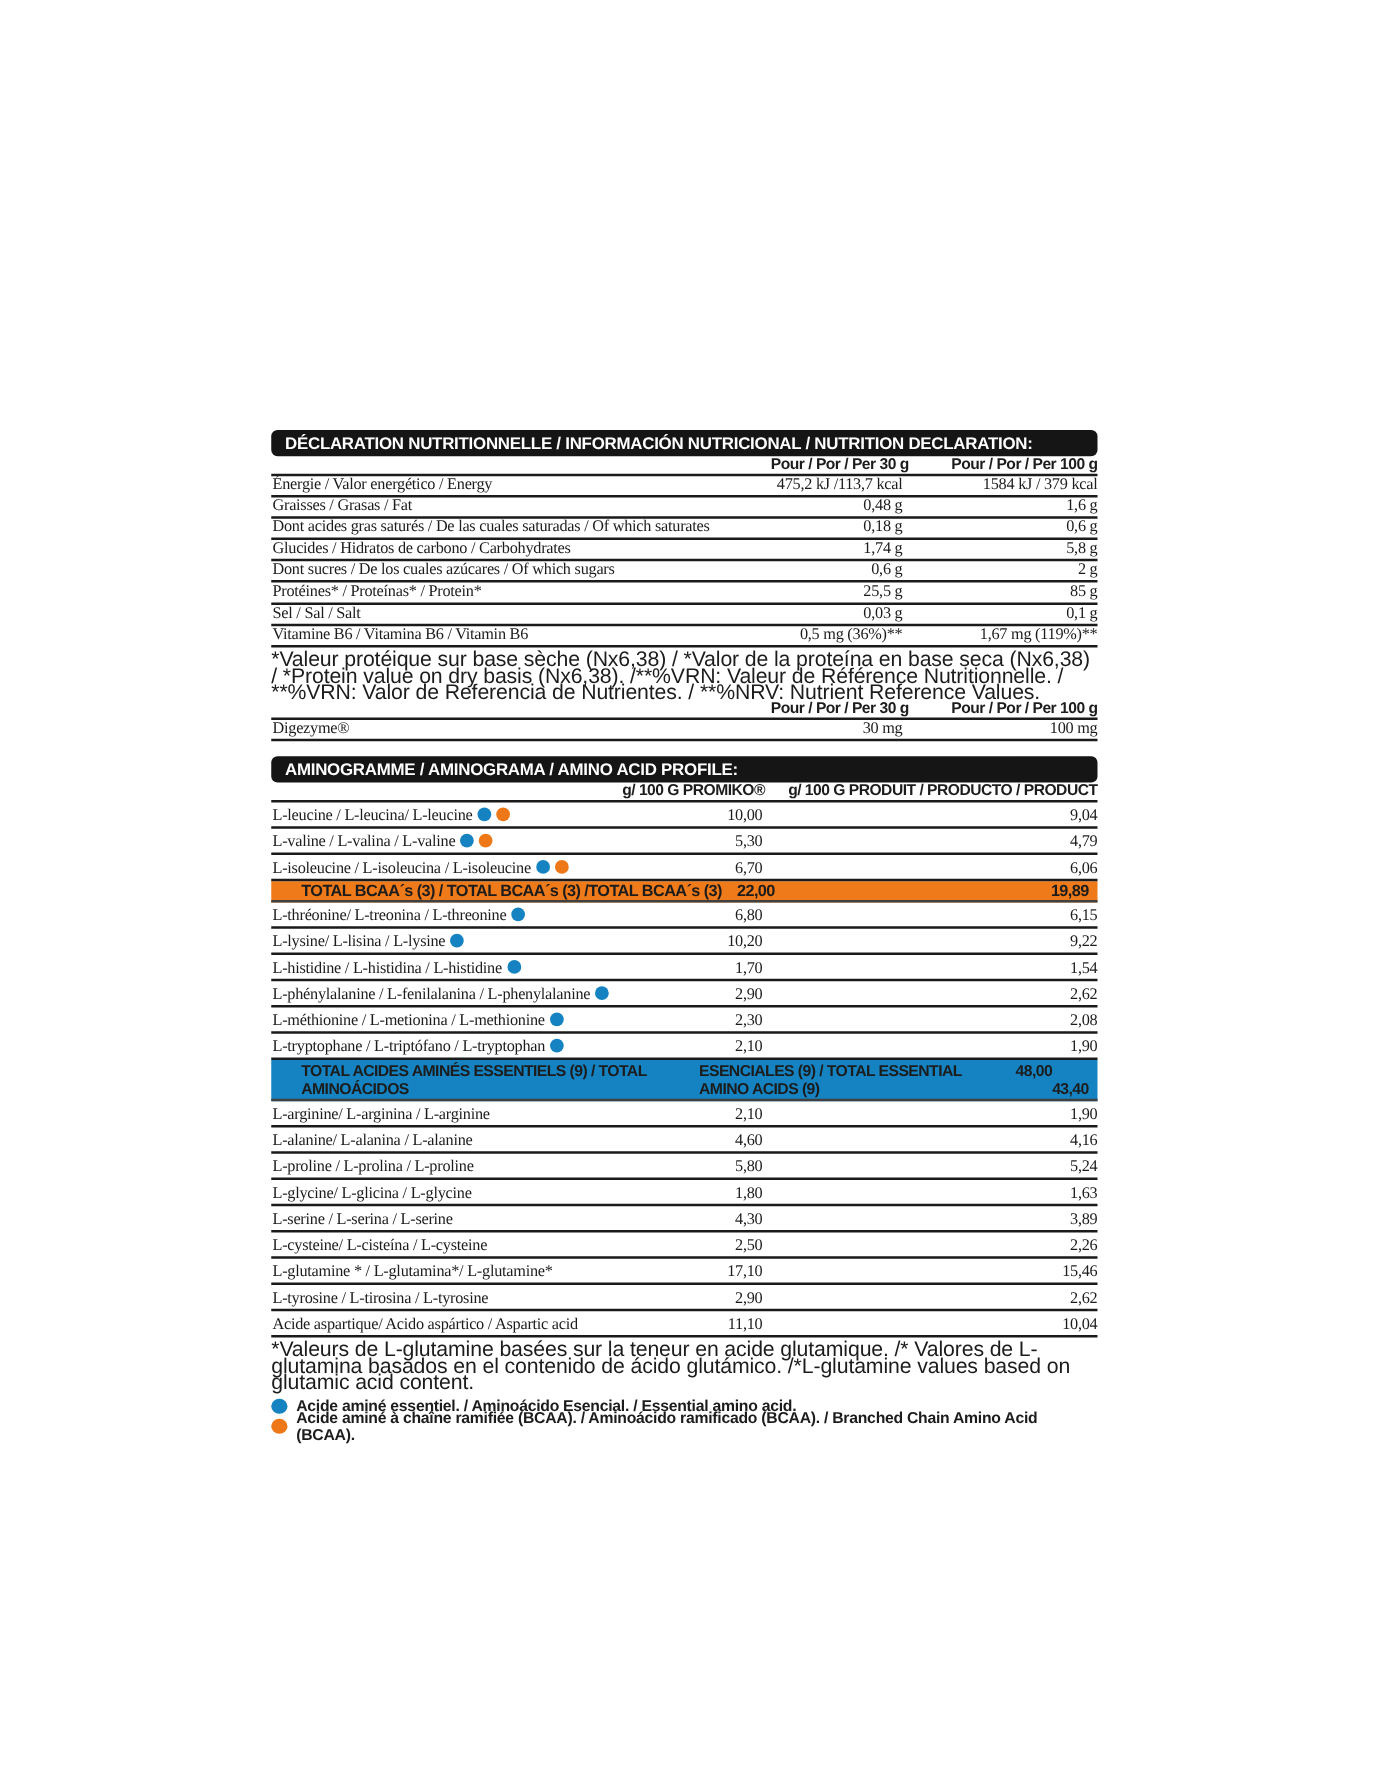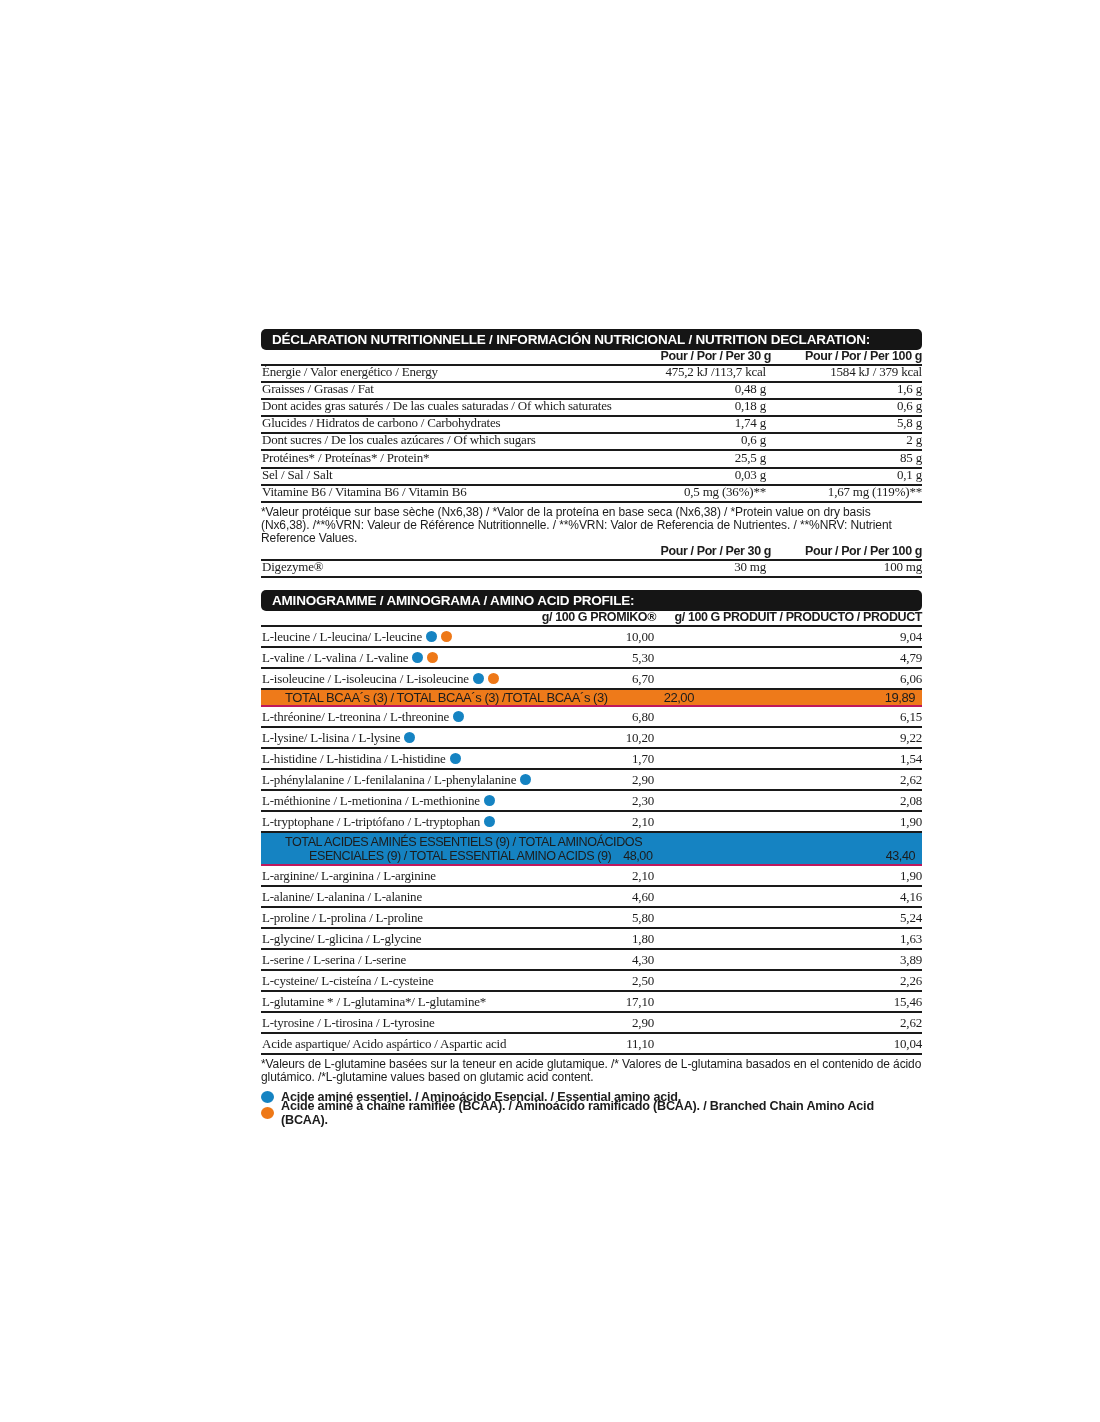--- a/index.html
+++ b/index.html
@@ -1,18 +1,18 @@
 <!DOCTYPE html>
 <html><head>
 <meta charset="utf-8">
 <style>
   * { margin:0; padding:0; box-sizing:border-box; }
   html,body { width:1100px; height:1422px; background:#ffffff;
     font-family:"Liberation Sans", sans-serif; color:#1c1c1c; }
-  .sheet { position:absolute; left:217px; top:329px; width:661px; letter-spacing:-0.2px;margin-left:44px; }
+  .sheet { position:absolute; left:217px; top:344px; width:661px; letter-spacing:-0.2px; }
 
   .bar-black { background:#151515; color:#fff; font-weight:bold; font-size:13.5px;
     height:21px; line-height:21px; border-radius:5px; padding-left:11px;
     letter-spacing:-0.2px; white-space:nowrap; overflow:hidden; }
 
   .colhead { position:relative; height:16px; border-bottom:2px solid #1a1a1a;
     font-weight:bold; font-size:12.5px; letter-spacing:-0.4px; }
   .colhead .c1 { position:absolute; right:151px; bottom:1px; white-space:nowrap; }
   .colhead .c2 { position:absolute; right:0; bottom:1px; white-space:nowrap; }
   .amino-head .c1 { right:266px; }
@@ -23,32 +23,32 @@
   .row .v100 { position:absolute; right:0; bottom:1px; white-space:nowrap; }
 
   .arow { height:21px; }
   .arow .v30 { right:268px; }
 
   .dot { display:inline-block; width:11px; height:11px; border-radius:50%;
     margin-left:4px; vertical-align:-1px; }
   .dot.blue { background:#1583c2; }
   .dot.orange { background:#ee7817; }
 
-  .bar-row { display:flex; align-items:center; border-bottom:2px solid #be185d;
-    font-weight:normal; font-size:13px; letter-spacing:-0.45px;
-    padding:0 7px 0 24px;gap:44px; }
+  .bar-row { display:flex; align-items:center; border-bottom:2px solid #404040;
+    font-weight:bold; font-size:13px; letter-spacing:-0.45px;
+    padding:0 7px 0 24px; }
   .bar-orange { background:#ee7a1a; height:16.7px; }
   .bar-blue { background:#1583c2; height:33.4px; align-items:flex-end;
     font-size:12.6px; padding-bottom:1px; }
   .bar-row .bv1 { margin-left:12px; }
   .bar-row .bv2 { margin-left:auto; }
-  .bar-blue .lines { display:flex; flex-direction:column; justify-content:flex-end; }
+  .bar-blue .lines { display:flex; flex-direction:row; justify-content:flex-end; }
   .bar-blue .l2wrap { display:flex;padding-left:24px; }
 
-  .footnote { margin-top:3px; font-size:12px; line-height:13px; letter-spacing:-0.1px; }
+  .footnote { margin-top:3px; font-size:17px; line-height:13px; letter-spacing:-0.1px; }
   .gap-comp { margin-top:4px; }
   .gap-amino { margin-top:12px;padding-left:11px; }
 
   .legend { margin-top:5px; }
   .legend-line { display:flex; align-items:center; gap:7px; height:16px;
     font-weight:bold; font-size:12.6px; letter-spacing:-0.2px; }
   .legend-dot { width:13px; height:12px; border-radius:50%; flex:0 0 auto; }
 </style>
 </head>
 <body>

